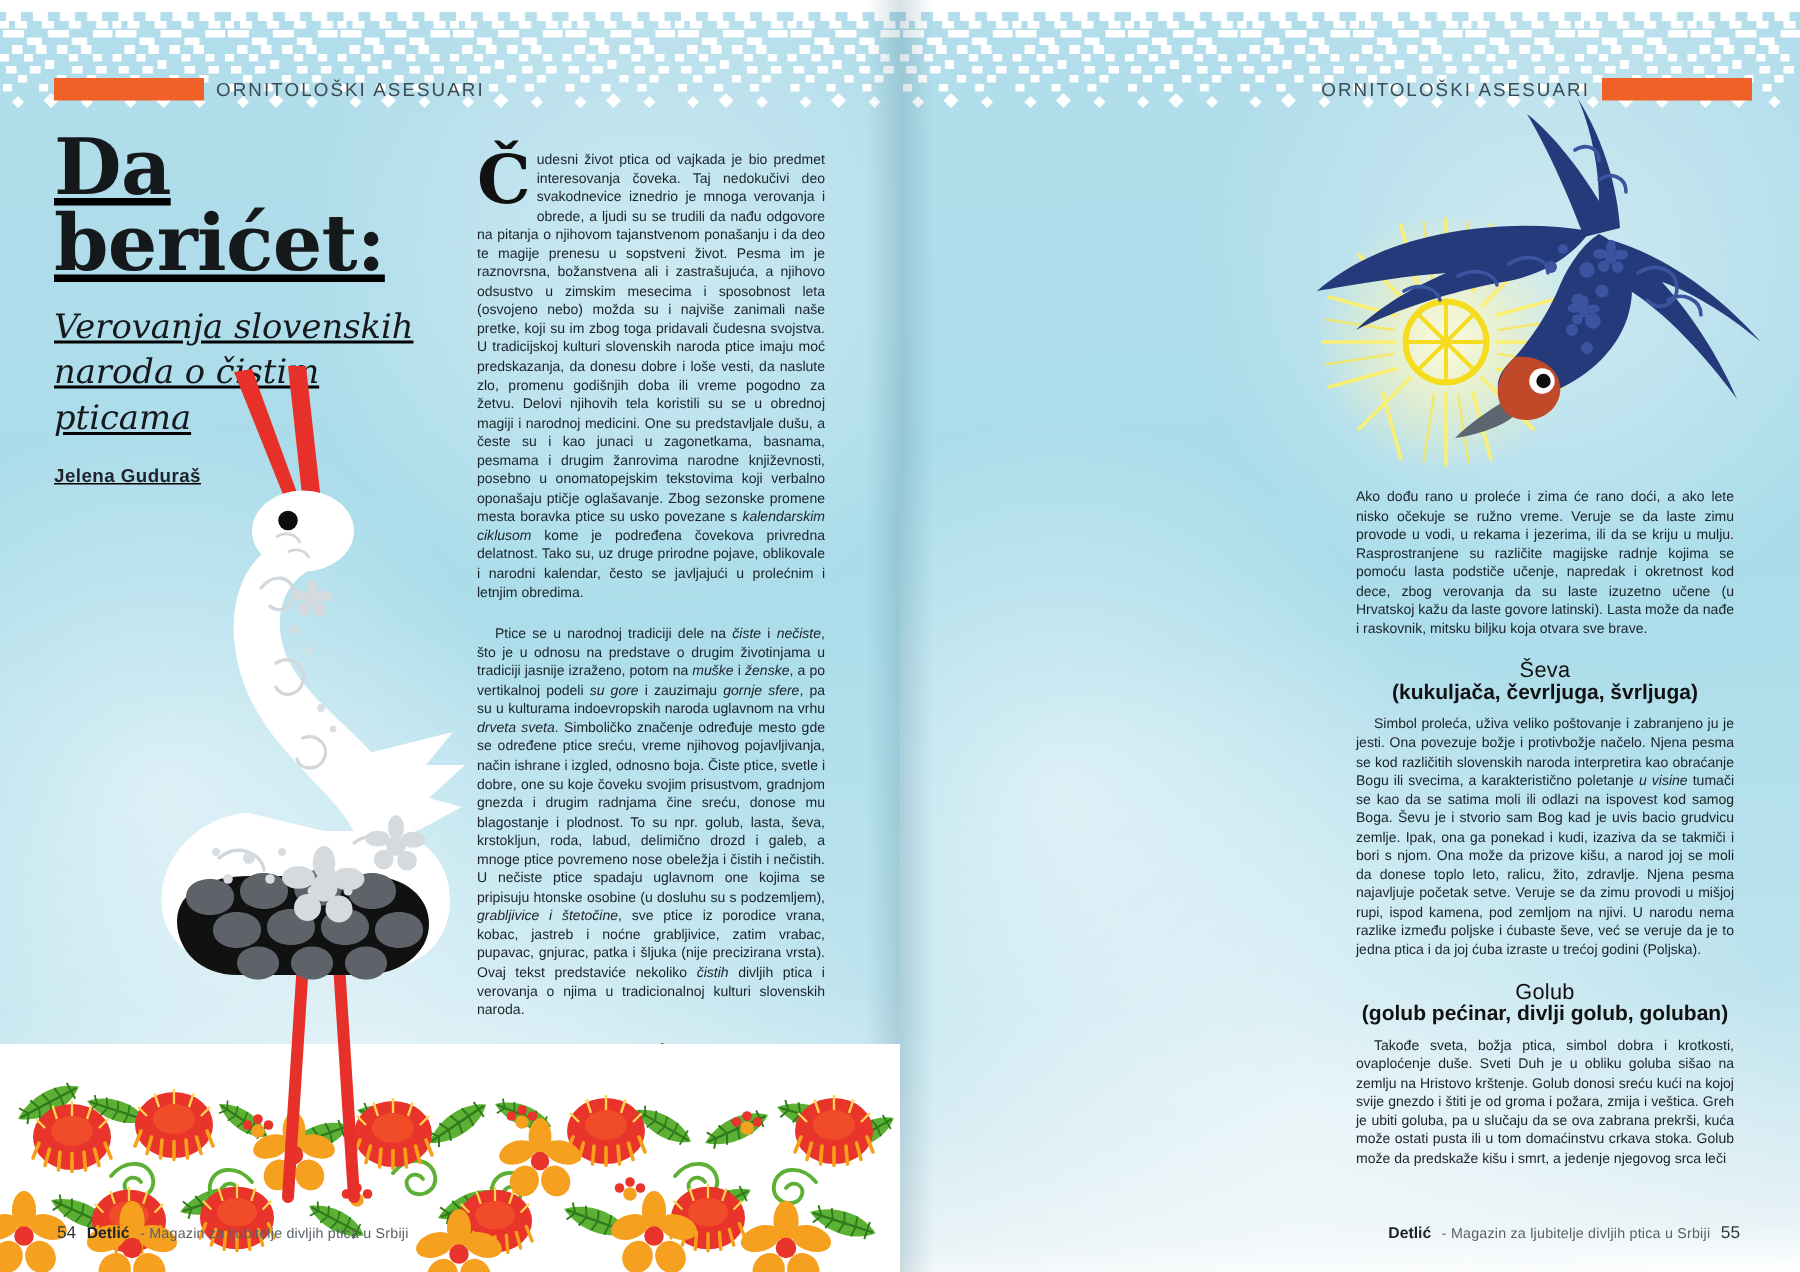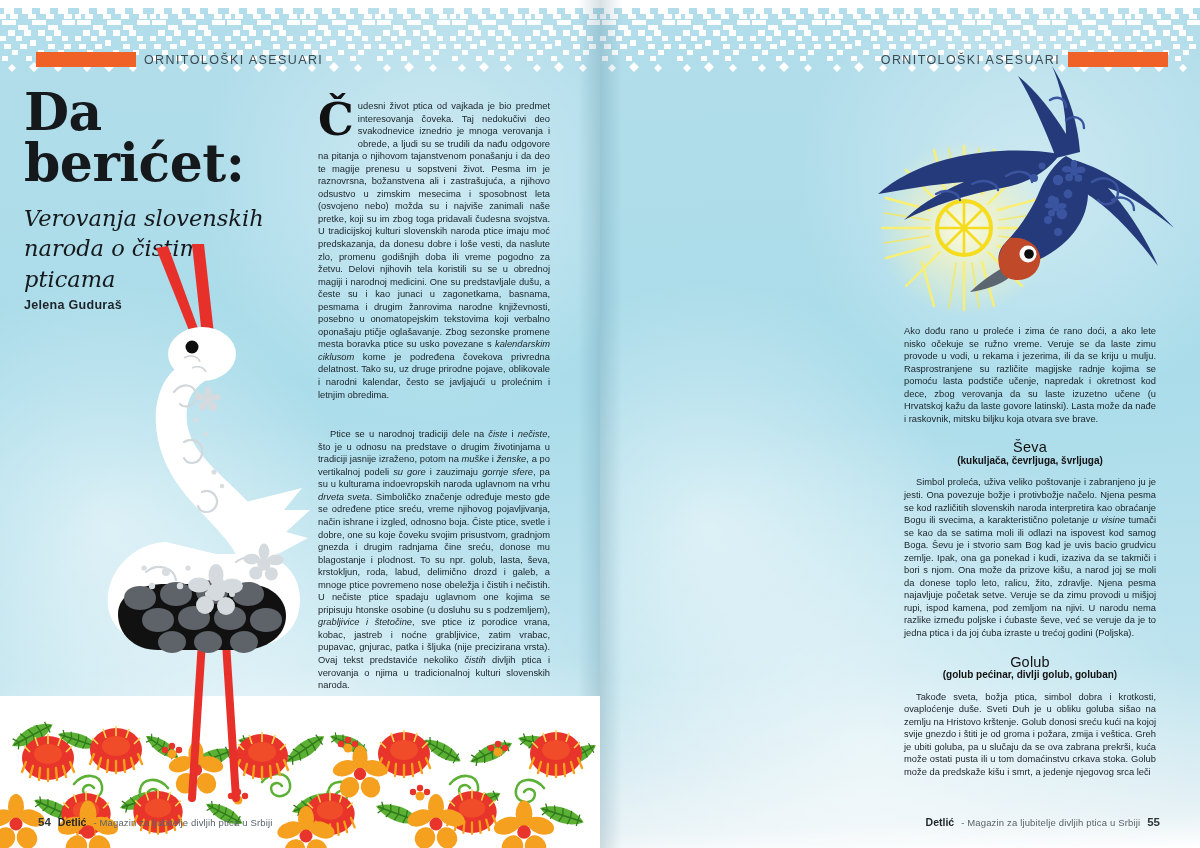--- a/index.html
+++ b/index.html
@@ -48,73 +48,73 @@
     text-transform: uppercase; white-space: nowrap; margin-top: 28px;
   }
   .runhead-left { left: 36px; }
   .runhead-right { right: 32px; flex-direction: row-reverse; }
   .runhead .bar { width: 100px; height: 15px; background: #ef6127; }
   .runhead-left .bar { margin-right: 8px; }
   .runhead-right .bar { margin-left: 8px; }
   .runhead .txt { font-weight: 400; }
 
   
-  .headline { position: absolute; left: 24px; top: 86px; width: 268px; }
+  .headline { position: absolute; left: 36px; top: 86px; width: 268px; text-decoration: underline; }
   .headline .big {
     font-family: "DejaVu Serif", serif;
     font-weight: 700; font-size: 52px; line-height: .99;
     color: #15191c; letter-spacing: -0.5px;
   }
   .headline .sub {
     margin-top: 14px;
     font-family: "DejaVu Serif", serif;
     font-style: italic; font-weight: 400;
     font-size: 22.5px; line-height: 1.35; color: #15191c;
   }
   .headline .byline {
-    margin-top: 4px; font-size: 12.5px; font-weight: 600;
+    margin-top: 16px; font-size: 12.5px; font-weight: 600;
     color: #1d2328; letter-spacing: .3px;
   }
 
   
   .col {
     position: absolute;
     font-size: 9.35px;
     line-height: 12.55px;
     color: #1a2228;
     text-align: justify;
     -webkit-hyphens: auto; hyphens: auto;
   }
   .col p { margin: 0 0 0 0; text-indent: 12px; }
   .col p.first { text-indent: 0; }
-  .col p + p { margin-top: 27px; }
+  .col p + p { margin-top: 15px; }
   .col i { font-style: italic; }
 
   .sec-head { text-align: center; margin: 16px 0 9px; }
   .sec-head .t1 { font-size: 14.5px; font-weight: 400; color: #111; letter-spacing: .2px; }
-  .sec-head .t2 { font-size: 10px; font-weight: 700; color: #111; margin-top: 1px; }
+  .sec-head .t2 { font-size: 14px; font-weight: 700; color: #111; margin-top: 1px; }
 
   
   .dropcap {
     float: left; font-family: "DejaVu Serif", serif; font-weight: 700;
     font-size: 45px; line-height: 36px; padding: 2px 4px 0 0;
     color: #111;
   }
 
   
   #col1 { left: 318px; top: 100px; width: 232px; }
   #col3 { left: 904px; top: 325px; width: 252px; }
 
   
   .footer {
     position: absolute; bottom: 18px; height: 14px;
     display: flex; align-items: baseline; gap: 7px;
     font-size: 9.5px; color: #4a5258; white-space: nowrap; z-index: 6;
   }
-  .footer .pg { font-size: 11.5px; font-weight: 700; color: #2e3539; }
+  .footer .pg { font-size: 11.5px; font-weight: 400; color: #2e3539; }
   .footer .brand { font-weight: 700; color: #1d2428; font-size: 10.5px; }
   .footer .tagline { color: #5a6268; letter-spacing: .15px; }
   .footer-left { left: 38px; }
   .footer-right { right: 40px; }
 
   
   .floral { position: absolute; left: 0; bottom: 0; width: 600px; height: 152px; overflow: hidden; z-index: 4; }
   .floral svg { display: block; }
 
   

